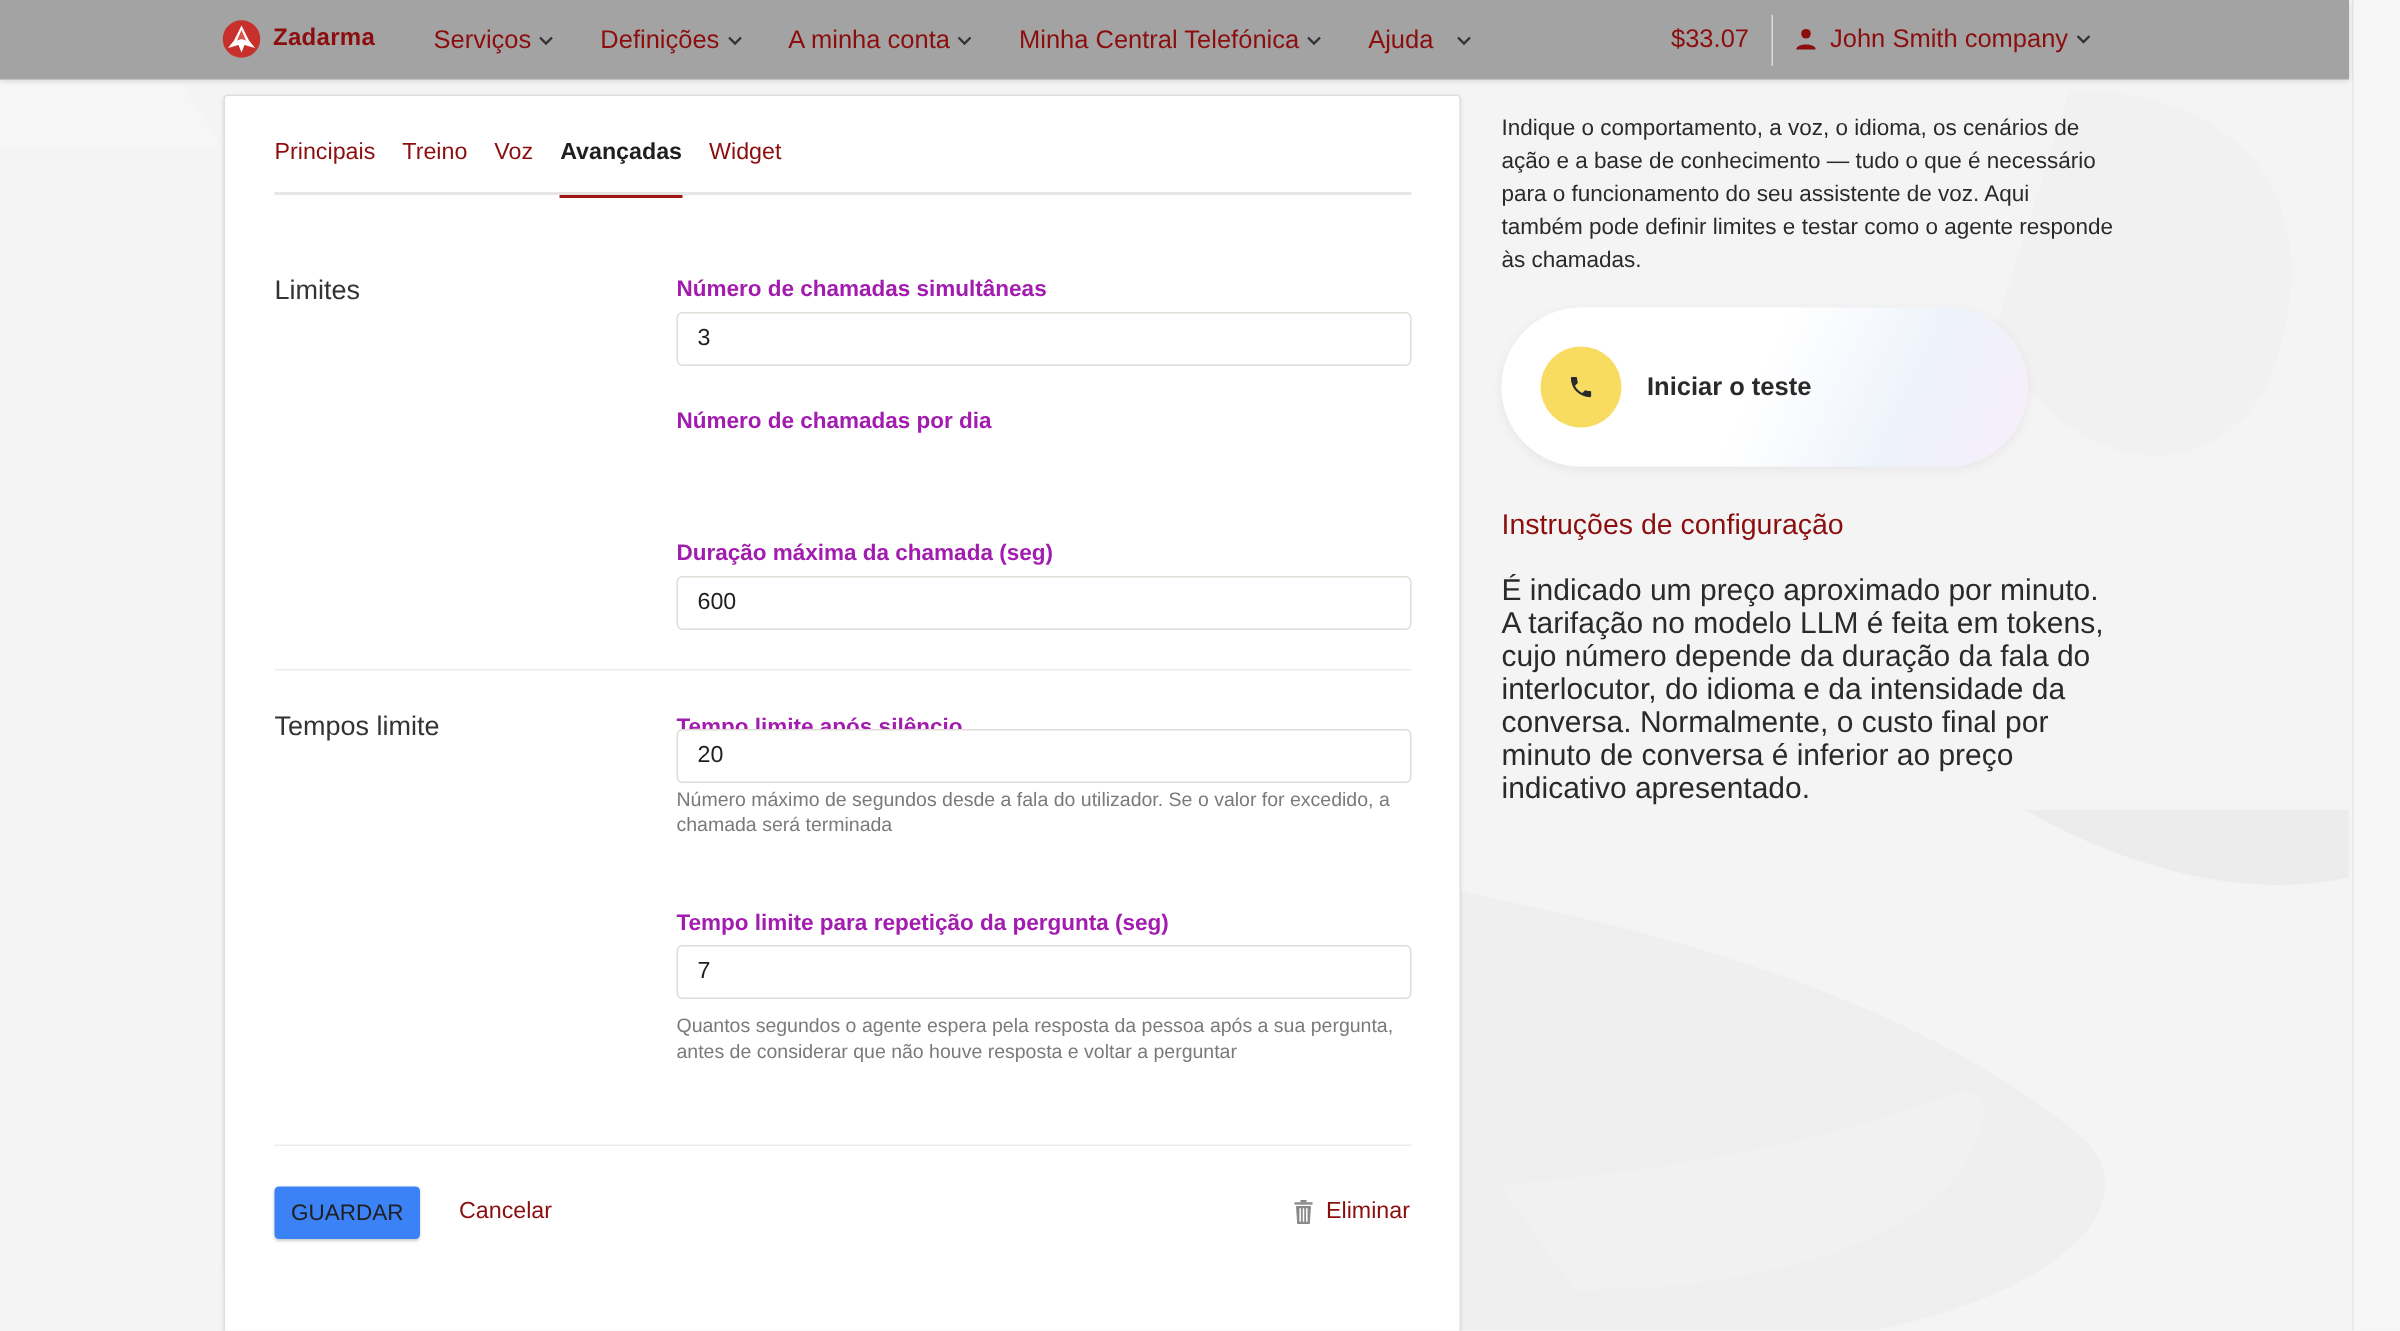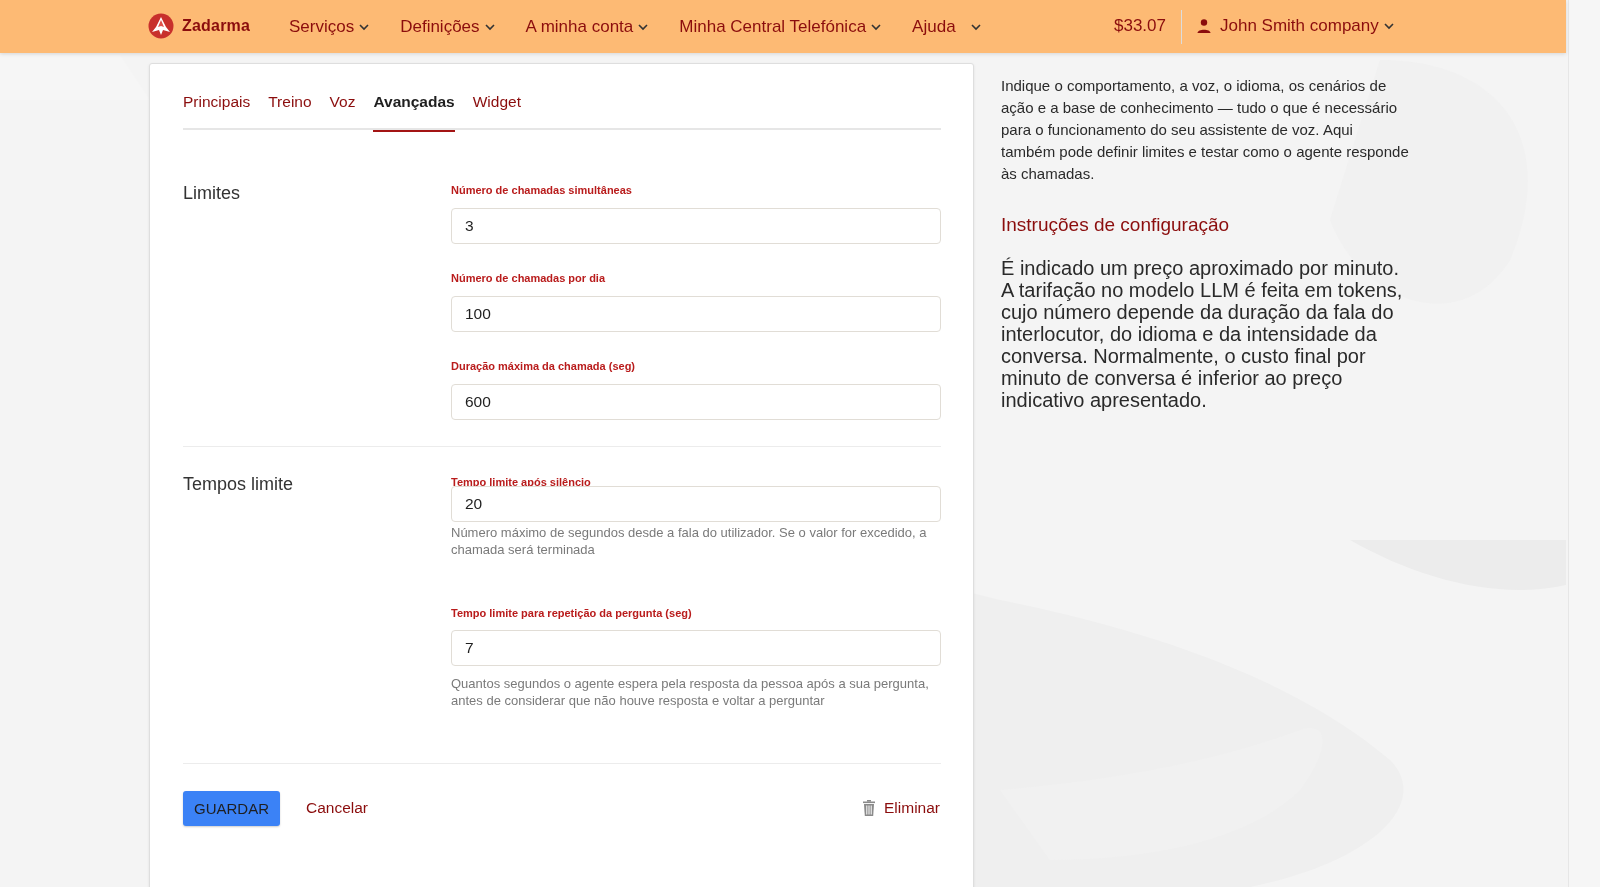--- a/index.html
+++ b/index.html
@@ -12,21 +12,21 @@
     }
     .bg-shapes { position: absolute; inset: 0; z-index: 0; overflow: hidden; }
     .bg-shapes svg { width: 1600px; height: 887px; }
     .scrollbar-track {
       position: absolute; right: 0; top: 0; width: 32px; height: 887px;
       background: #f6f6f6; border-left: 1px solid #e6e6e6; z-index: 1;
     }
     
     .topbar {
       position: absolute; top: 0; left: 0; width: 1566px; height: 53px;
-      background: #fdba74; box-shadow: 0 1px 4px rgba(0,0,0,0.12); z-index: 5;
+      background: #a3a3a3; box-shadow: 0 1px 4px rgba(0,0,0,0.12); z-index: 5;
       display: flex; align-items: center;
     }
     .logo { position: absolute; left: 148px; top: 13px; display: flex; align-items: center; gap: 8px; cursor: pointer; }
     .logo-mark { width: 26px; height: 26px; }
     .logo-text { font-size: 16px; color: #8b0d0d; font-weight: bold; letter-spacing: 0.2px; }
     .nav { position: absolute; left: 289px; top: 0; height: 53px; display: flex; align-items: center; }
     .nav-item { display: flex; align-items: center; font-size: 17px; color: #8b0d0d; cursor: pointer; margin-right: 30px; white-space: nowrap; }
     .nav-item .chev { margin-left: 4px; width: 12px; height: 12px; }
     .nav-item.help .chev { margin-left: 14px; }
     .balance { position: absolute; left: 1114px; top: 16px; font-size: 17px; color: #8b0d0d; cursor: pointer; }
@@ -40,21 +40,21 @@
       position: absolute; left: 149px; top: 63px; width: 825px; height: 836px;
       background: #fff; border: 1px solid #dedede; border-radius: 3px;
       box-shadow: 0 1px 3px rgba(0,0,0,0.08); z-index: 2;
     }
     .tabs { position: absolute; left: 33px; top: 0; width: 758px; height: 66px; border-bottom: 2px solid #e6e6e6; display: flex; }
     .tab { font-size: 15.5px; color: #8b0d0d; padding-top: 29px; margin-right: 18px; cursor: pointer; position: relative; height: 66px; }
     .tab.active { color: #1f1f1f; font-weight: bold; }
     .tab.active::after { content: ""; position: absolute; left: 0; right: 0; bottom: -2px; height: 2px; background: #a31414; }
 
     .section-title { position: absolute; left: 33px; font-size: 18px; color: #333; }
-    .field-label { position: absolute; left: 301px; font-size: 11px; font-weight: bold; color: #b91c1c; }
+    .field-label { position: absolute; left: 301px; font-size: 15px; font-weight: bold; color: #a21caf; }
     .input {
       position: absolute; left: 301px; width: 490px; height: 36px;
       border: 1px solid #e1ddd6; border-radius: 4px; background: #fff;
       font-family: "Liberation Sans", sans-serif; font-size: 15.5px; color: #1f1f1f;
       padding: 0 13px; outline: none;
     }
     .hint { position: absolute; left: 301px; width: 490px; font-size: 13px; line-height: 17px; color: #7a7a7a; }
     .divider { position: absolute; left: 33px; width: 758px; height: 1px; background: #ececec; }
 
     .btn-save {
@@ -163,21 +163,20 @@
     <div class="tab active">Avançadas</div>
     <div class="tab">Widget</div>
   </div>
 
   <div class="section-title" style="top:119px;">Limites</div>
 
   <div class="field-label" style="top:120px;">Número de chamadas simultâneas</div>
   <input class="input" style="top: 144px;" type="text" value="3">
 
   <div class="field-label" style="top:208px;">Número de chamadas por dia</div>
-  <input class="input" style="top: 232px;" type="text" value="100">
 
   <div class="field-label" style="top:296px;">Duração máxima da chamada (seg)</div>
   <input class="input" style="top: 320px;" type="text" value="600">
 
   <div class="divider" style="top:382px;"></div>
 
   <div class="section-title" style="top:410px;">Tempos limite</div>
 
   <div class="field-label" style="top:412px;">Tempo limite após silêncio</div>
   <input class="input" style="top: 422px;" type="text" value="20">
@@ -199,15 +198,23 @@
       <rect x="4.3" y="5.5" width="1" height="9" fill="#fff"></rect>
       <rect x="6.5" y="5.5" width="1" height="9" fill="#fff"></rect>
       <rect x="8.7" y="5.5" width="1" height="9" fill="#fff"></rect>
     </svg>
     <span>Eliminar</span>
   </div>
 </main>
 
 <aside class="side">
   <p class="side-intro">Indique o comportamento, a voz, o idioma, os cenários de ação e a base de conhecimento — tudo o que é necessário para o funcionamento do seu assistente de voz. Aqui também pode definir limites e testar como o agente responde às chamadas.</p>
+  <div class="test-pill">
+    <div class="call-circle">
+      <svg viewBox="0 0 24 24">
+        <path d="M6.6 10.8c1.4 2.8 3.8 5.1 6.6 6.6l2.2-2.2c.3-.3.7-.4 1-.2 1.1.4 2.3.6 3.6.6.6 0 1 .4 1 1V20c0 .6-.4 1-1 1C10.6 21 3 13.4 3 4c0-.6.4-1 1-1h3.5c.6 0 1 .4 1 1 0 1.3.2 2.5.6 3.6.1.3 0 .7-.2 1L6.6 10.8z" fill="#2a2a2a"></path>
+      </svg>
+    </div>
+    <span class="test-label">Iniciar o teste</span>
+  </div>
   <a class="side-link">Instruções de configuração</a>
   <p class="side-note">É indicado um preço aproximado por minuto. A tarifação no modelo LLM é feita em tokens, cujo número depende da duração da fala do interlocutor, do idioma e da intensidade da conversa. Normalmente, o custo final por minuto de conversa é inferior ao preço indicativo apresentado.</p>
 </aside>
 
 </body></html>

